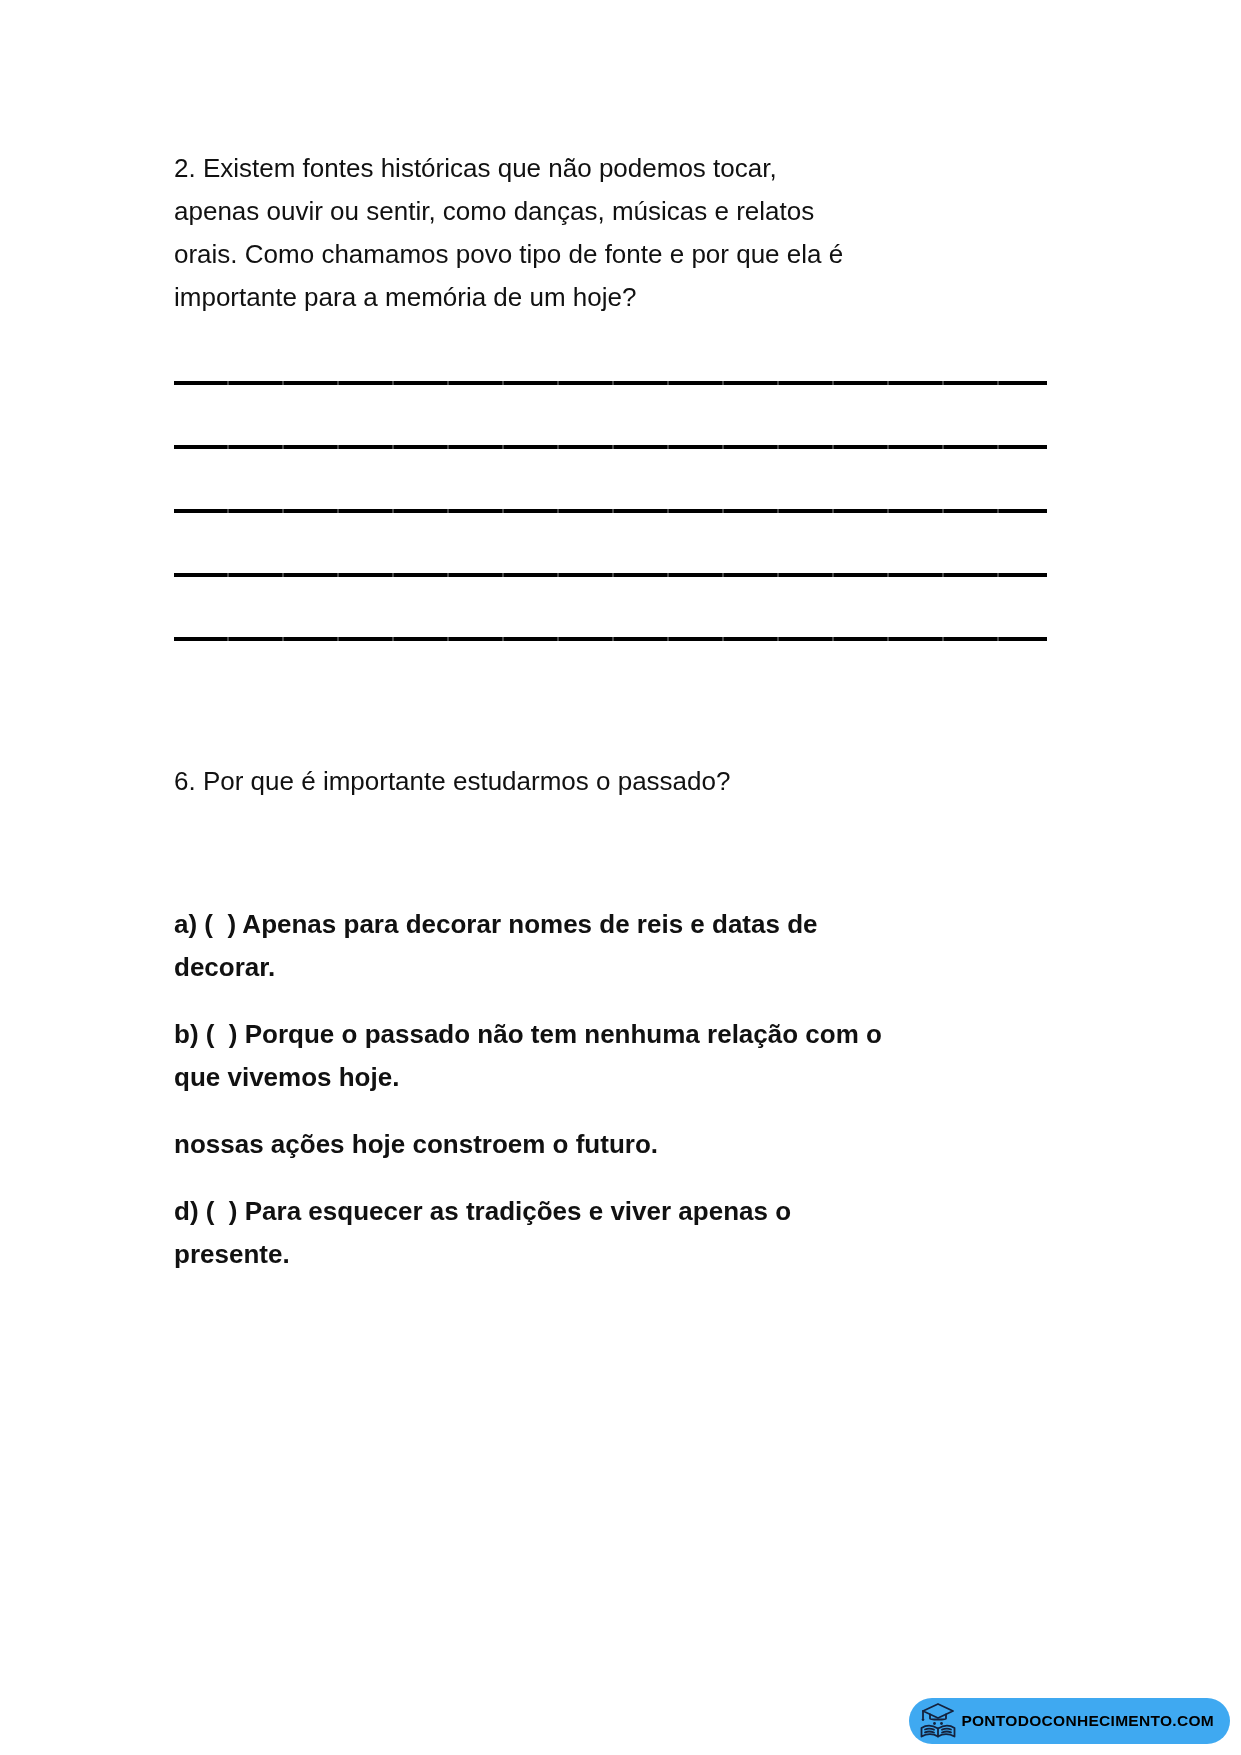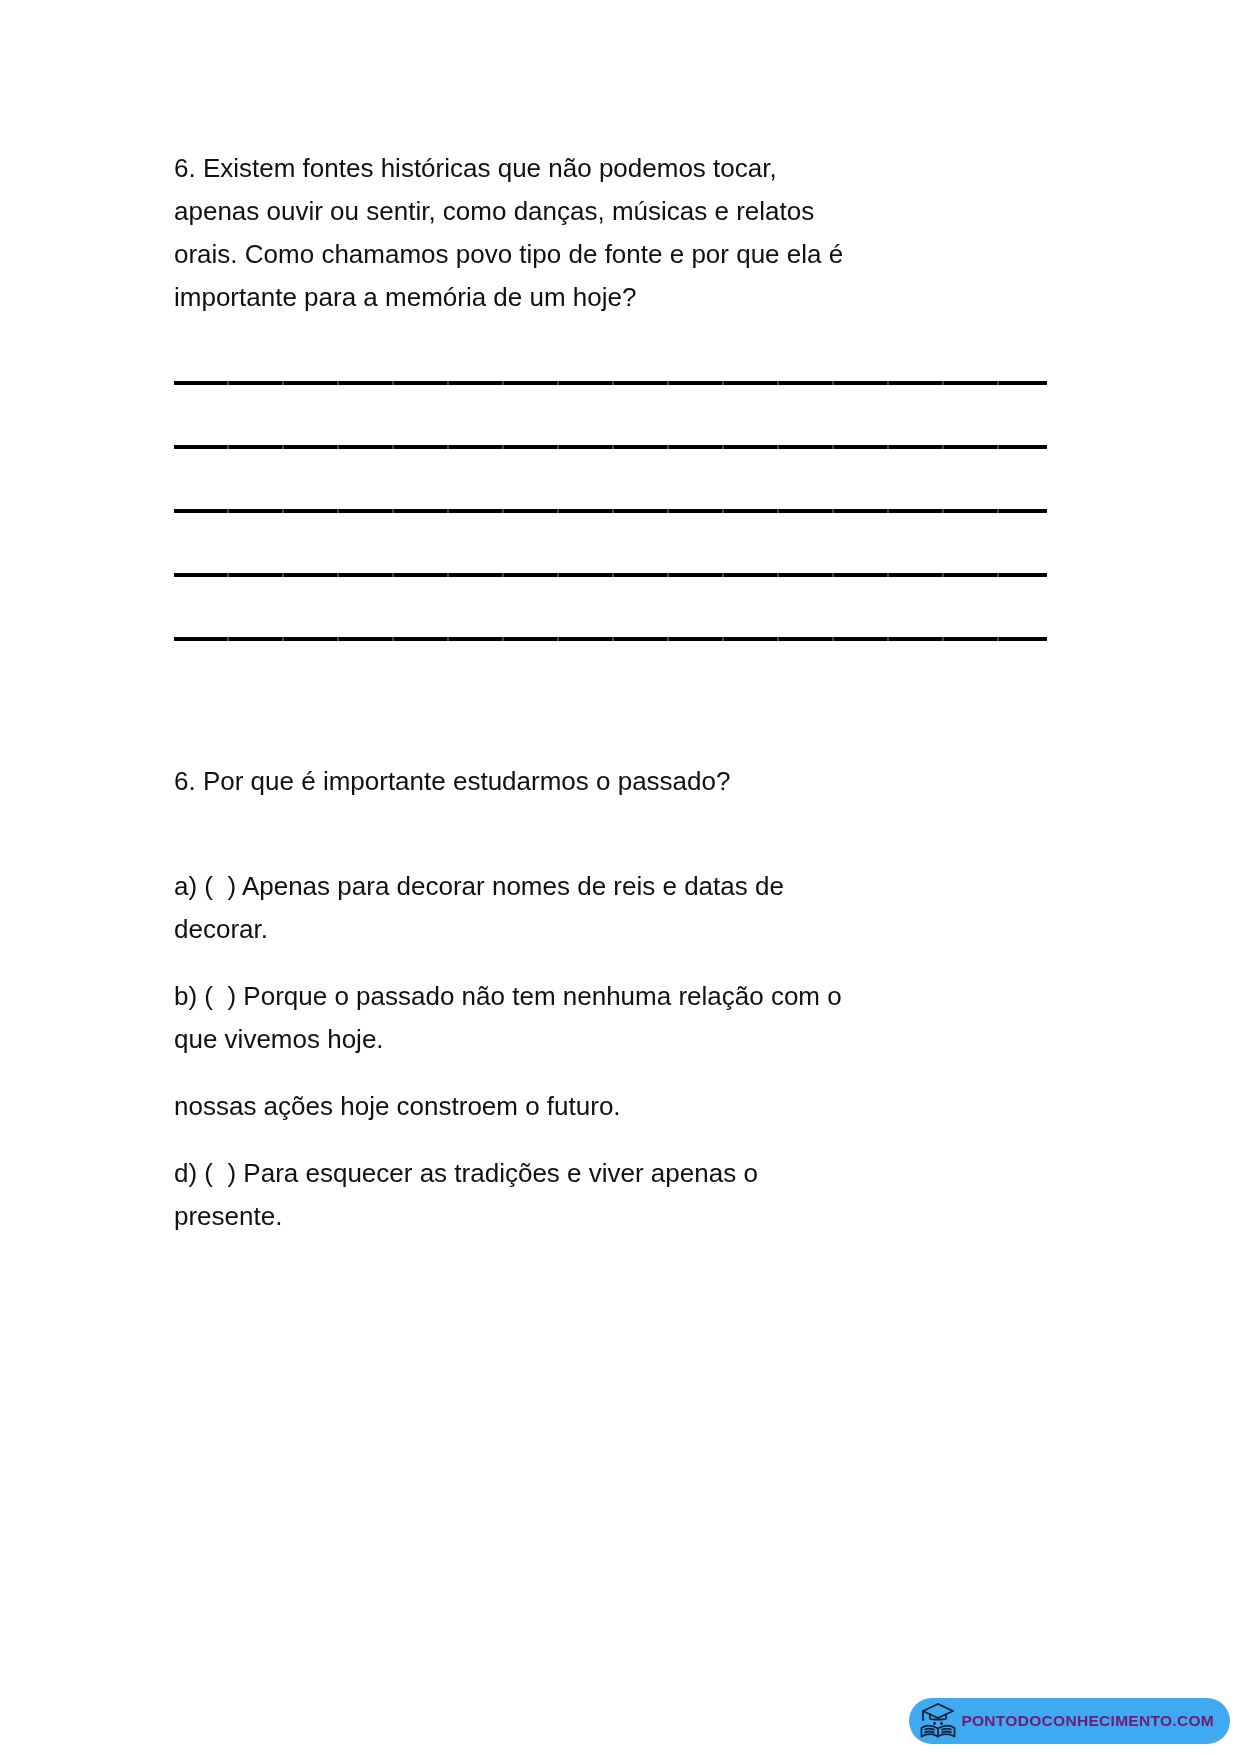--- a/index.html
+++ b/index.html
@@ -36,21 +36,22 @@
     width: 873px;
     background: repeating-linear-gradient(90deg, #000000 0 53px, #4a4a4a 53px 55px);
   }
   .answer-line + .answer-line {
     margin-top: 60px;
   }
   .q6-title {
     margin-top: 119px;
   }
   .options {
-    margin-top: 62px;
+    margin-top: 100px;
+    font-weight: bold;
   }
   .option {
     margin-bottom: 24px;
   }
   .footer-badge {
     position: absolute;
     right: 11px;
     bottom: 11px;
     height: 46px;
     border-radius: 23px;
@@ -63,34 +64,34 @@
   }
   .badge-icon {
     width: 40px;
     height: 40px;
     flex: 0 0 auto;
   }
   .badge-text {
     font-size: 15.5px;
     font-weight: bold;
     letter-spacing: 0.3px;
-    color: #701a75;
+    color: #000000;
     white-space: nowrap;
     font-family: "Liberation Sans", sans-serif;
   }
 </style>
 </head>
 <body>
 
 <div class="page">
 
   <div class="content">
 
     <div>
-      <div class="text-line">6. Existem fontes históricas que não podemos tocar,</div>
+      <div class="text-line">2. Existem fontes históricas que não podemos tocar,</div>
       <div class="text-line">apenas ouvir ou sentir, como danças, músicas e relatos</div>
       <div class="text-line">orais. Como chamamos povo tipo de fonte e por que ela é</div>
       <div class="text-line">importante para a memória de um hoje?</div>
     </div>
 
     <div class="answer-lines">
       <div class="answer-line"></div>
       <div class="answer-line"></div>
       <div class="answer-line"></div>
       <div class="answer-line"></div>

